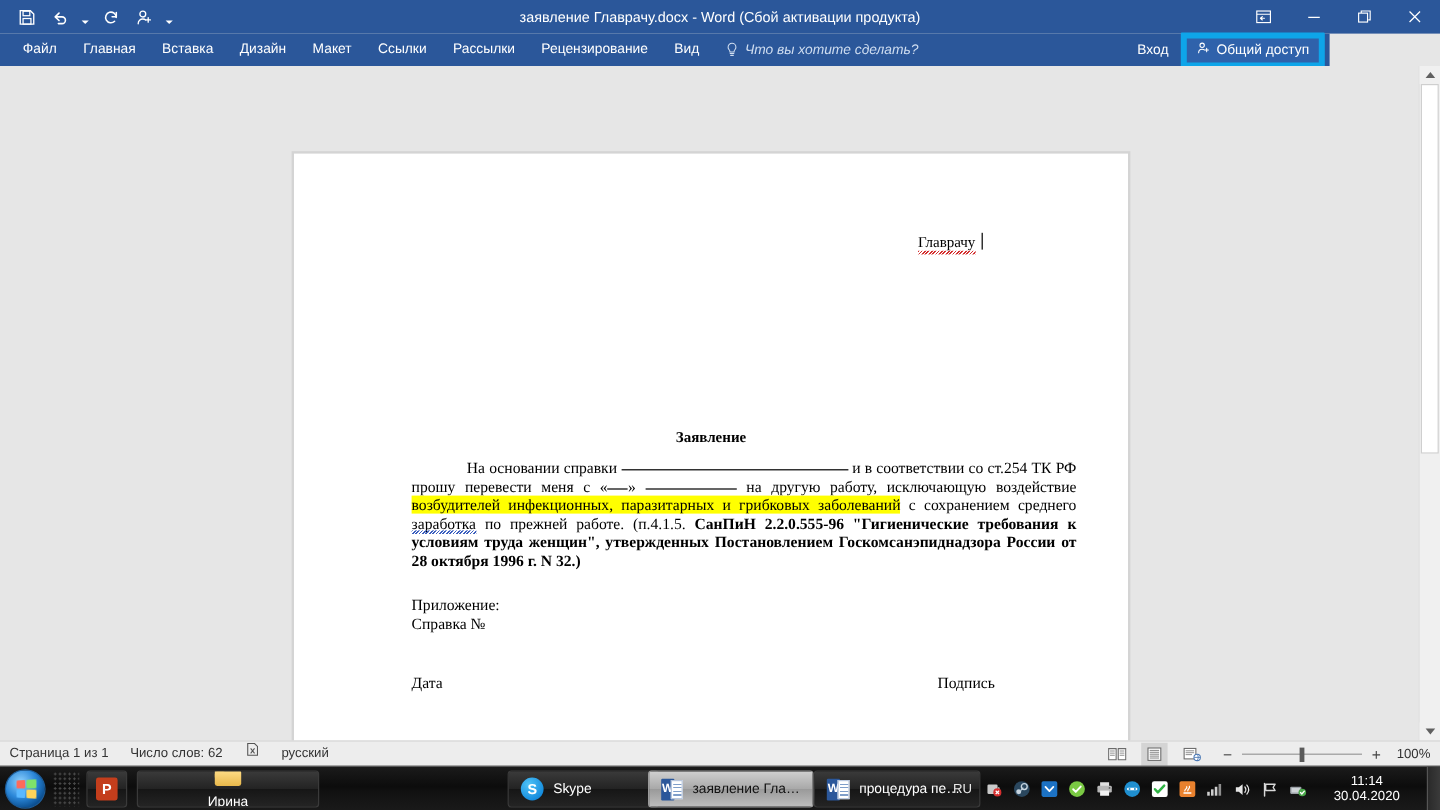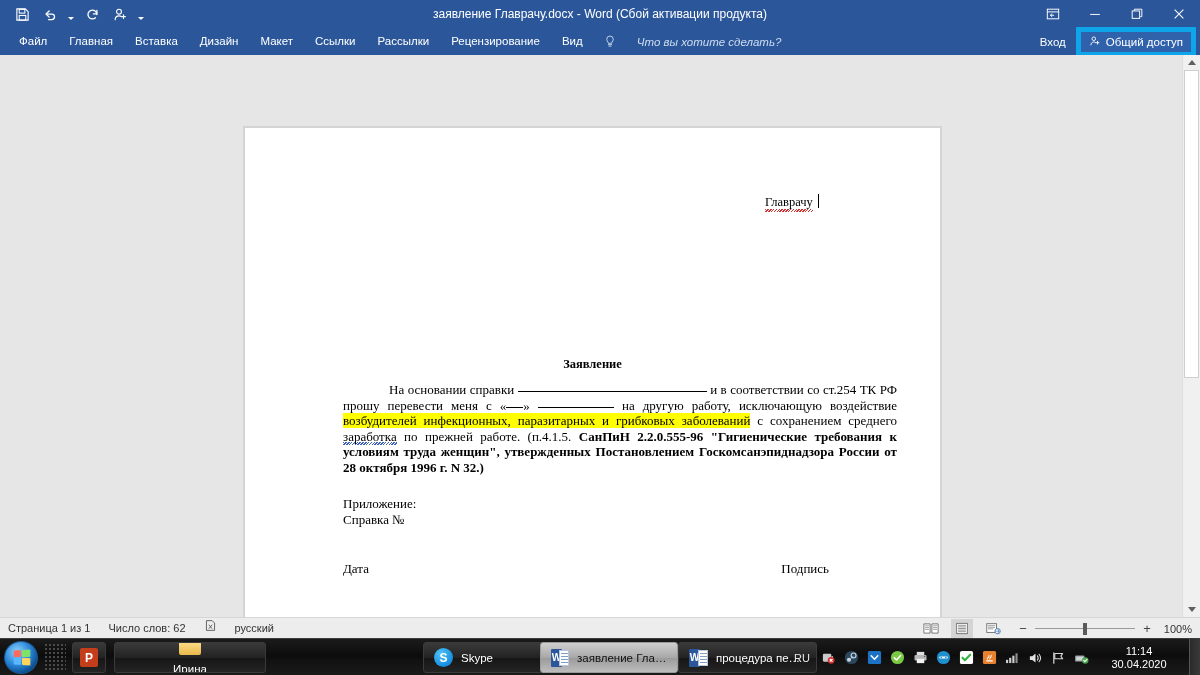--- a/index.html
+++ b/index.html
@@ -63,37 +63,37 @@
   .win-btn {
     width: 42px; height: 28px;
     display: flex; align-items: center; justify-content: center;
     color: #ffffff;
   }
   .win-btn svg { display: block; }
 
   
   .ribbonbar {
     position: absolute; left: 0; top: 28px;
-    width: 1200px; height: 27px;
+    width: 1108px; height: 27px;
     background: #2b579a;
   }
   .tabs {
     position: absolute; left: 8px; top: 0;
     height: 27px;
     display: flex; align-items: center;
   }
   .tab {
     padding: 0 11px;
     height: 27px; line-height: 27px;
     font-size: 11.5px;
     color: #ffffff;
     white-space: nowrap;
   }
   .tellme {
-    display: flex; align-items: center; gap: 21px;
+    display: flex; align-items: center; gap: 5px;
     padding: 0 10px;
     height: 27px;
     font-size: 11.5px;
     color: #cfddf0;
     font-style: italic;
   }
   .tellme .bulb { color: #cfddf0; display:flex; }
   .rb-right {
     position: absolute; right: 4px; top: 0;
     height: 27px;

